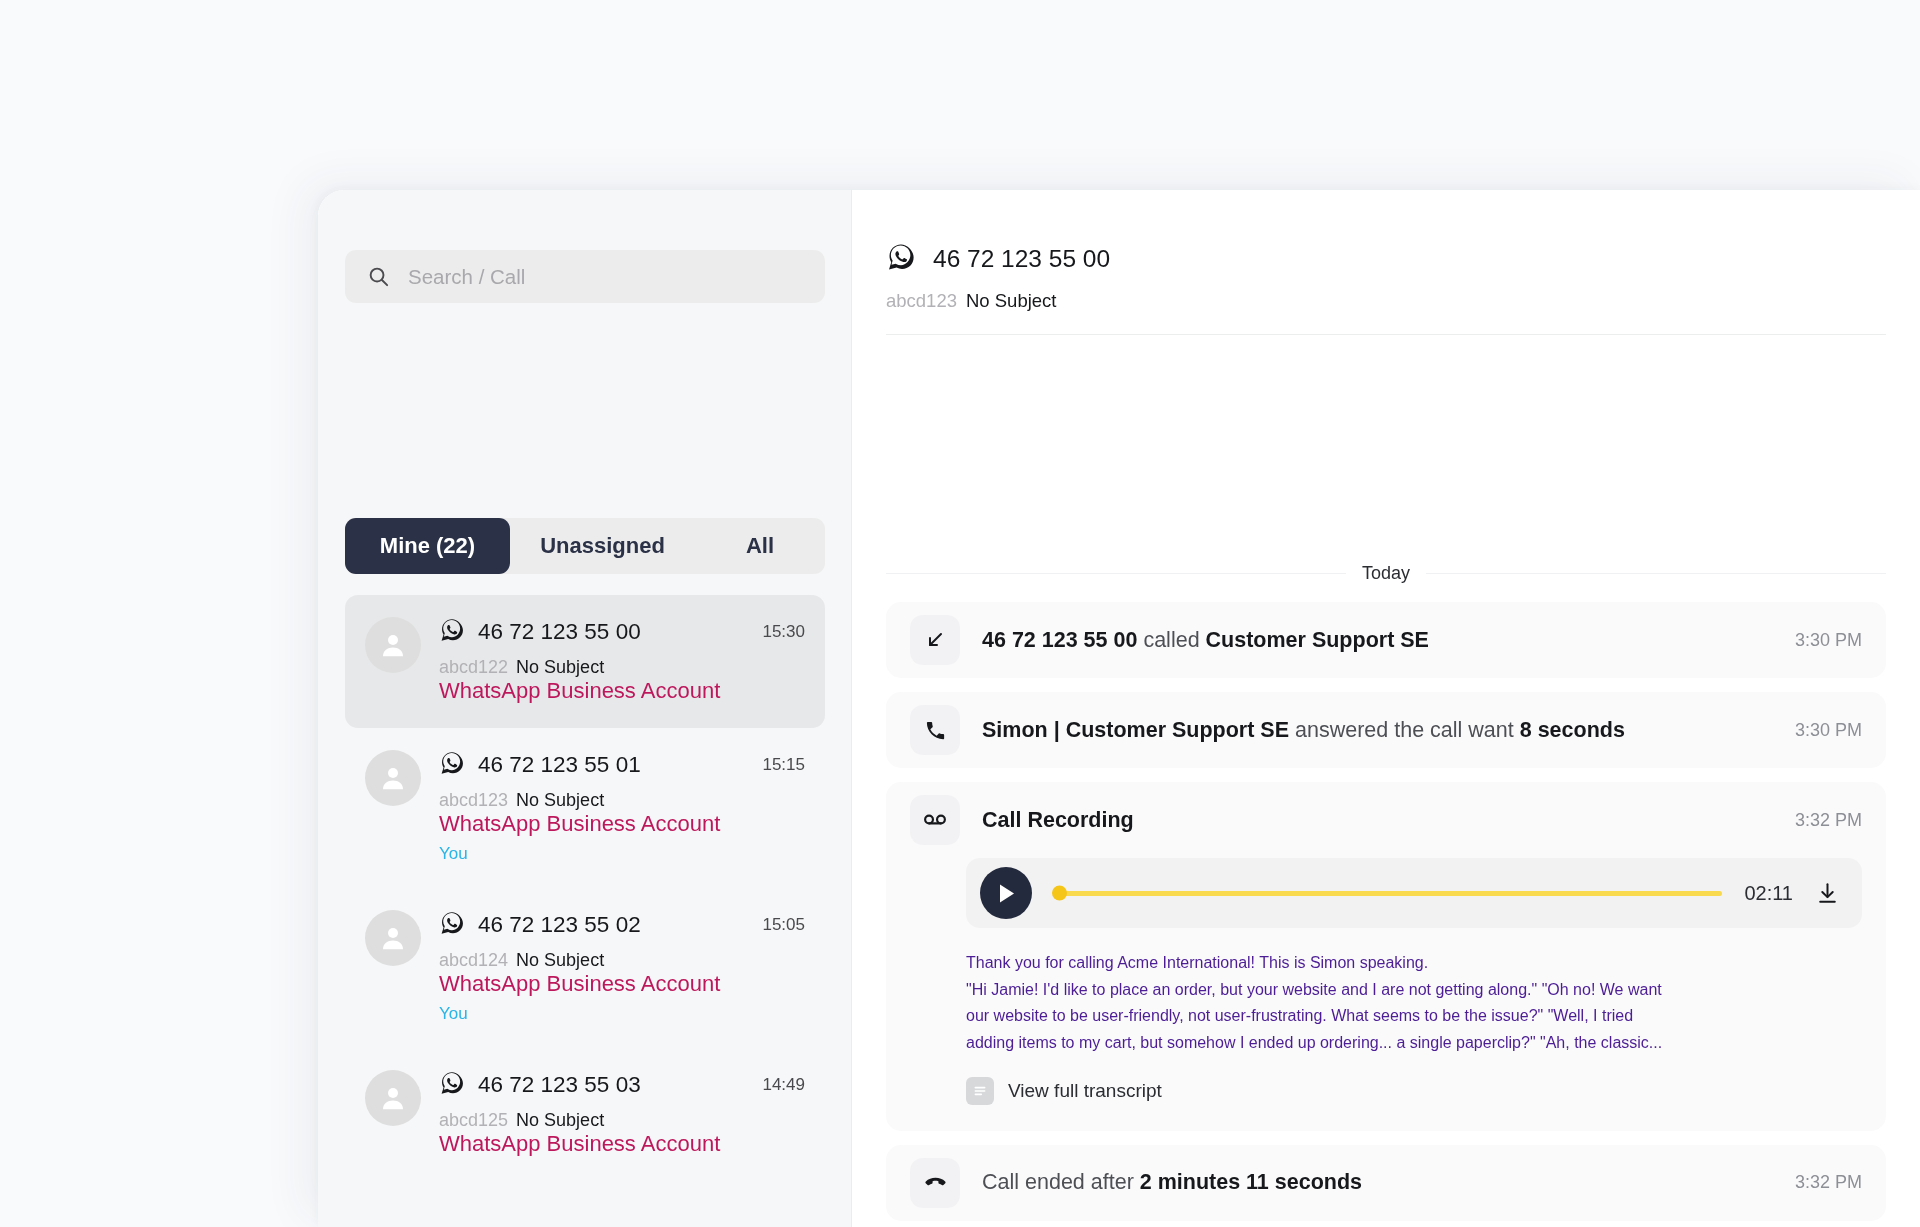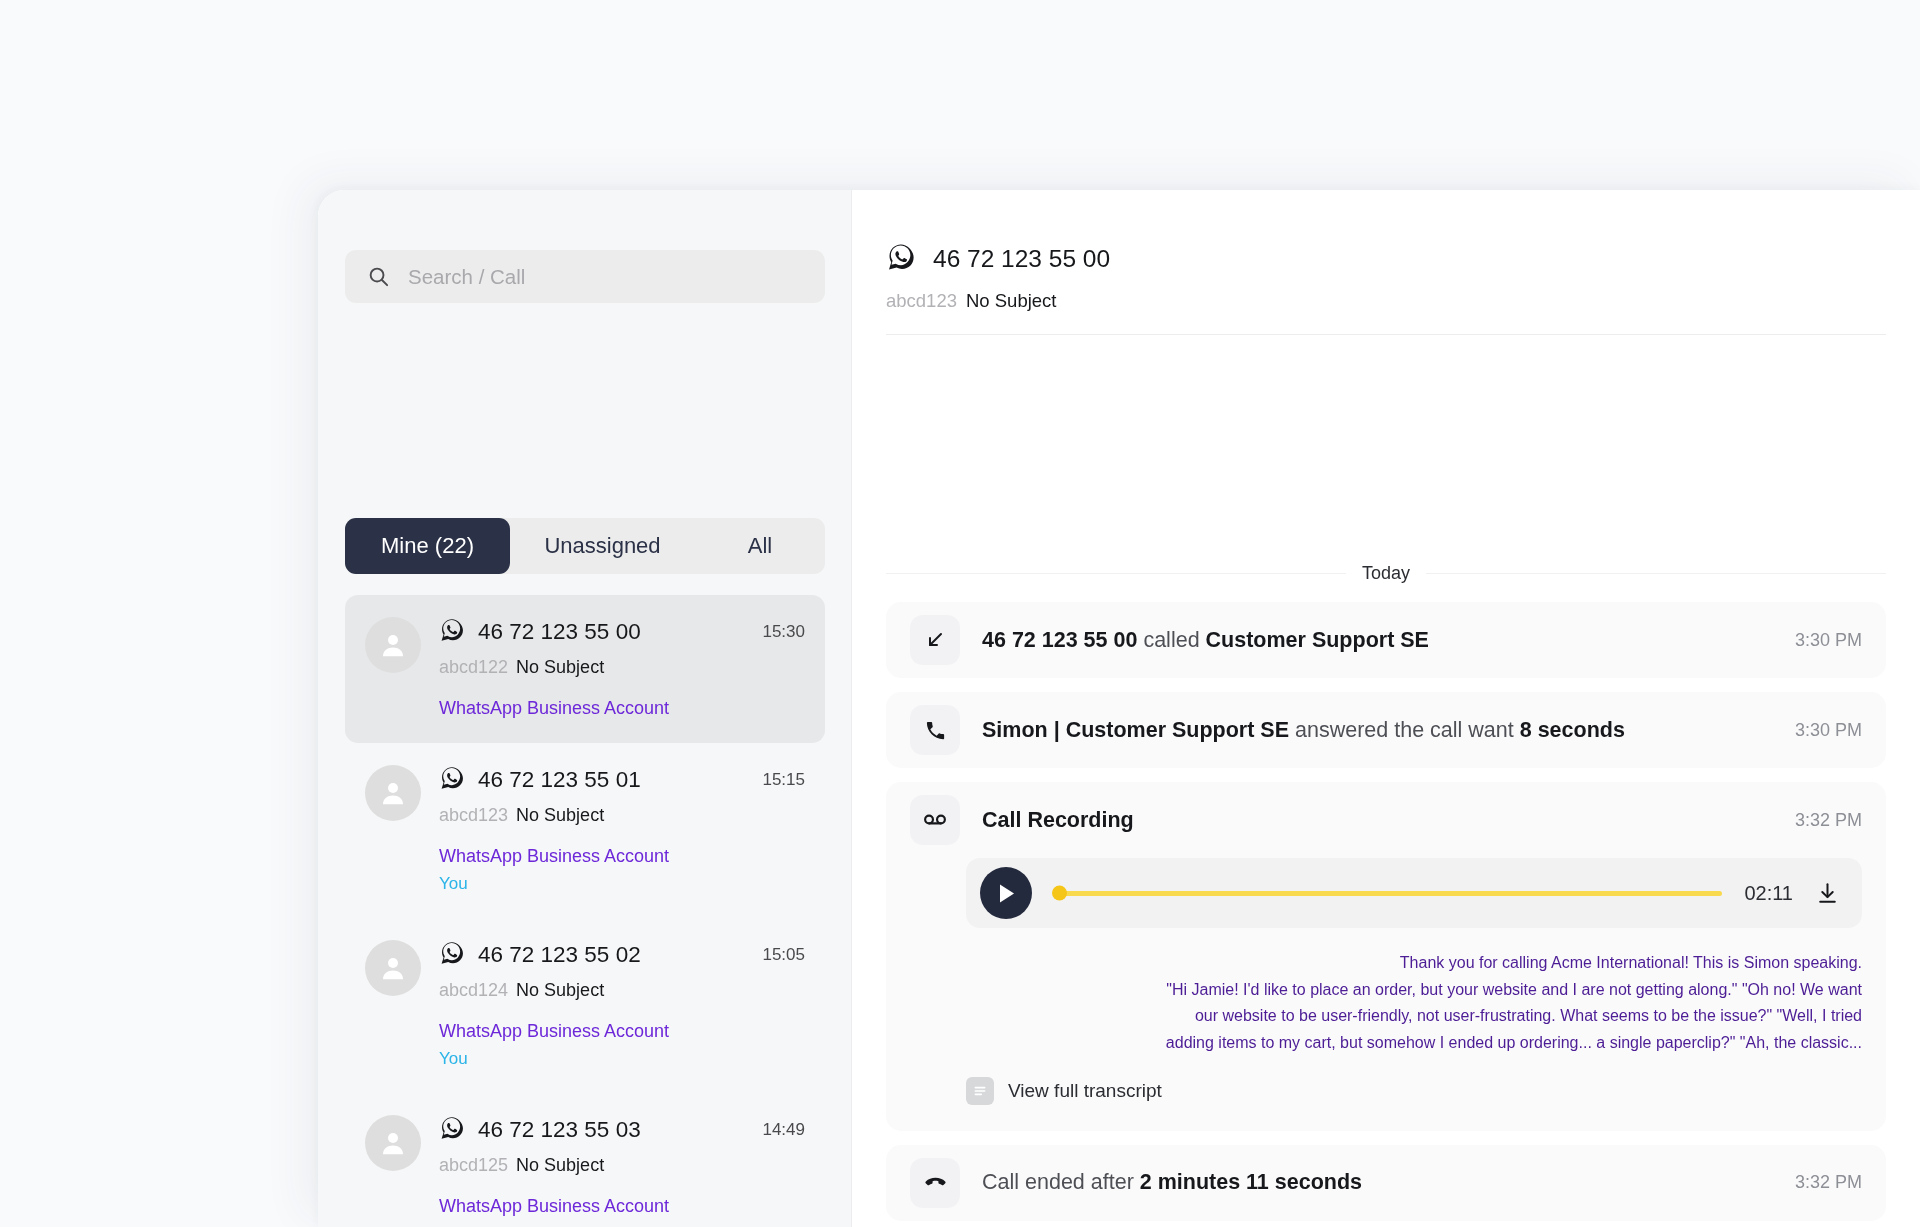--- a/index.html
+++ b/index.html
@@ -55,20 +55,21 @@
   }
   #search-input::placeholder { color: #a9a9ad; }
   .tabs {
     position: absolute;
     left: 27px; top: 328px;
     width: 480px; height: 56px;
     background: #ececec;
     border-radius: 11px;
     display: flex;
     align-items: center;
+    font-weight: bold;
   }
   .tab {
     flex: 1 1 auto;
     height: 56px;
     display: flex; align-items: center; justify-content: center;
     font-size: 22px;
     color: #2b3146;
     border-radius: 11px;
     cursor: pointer;
     white-space: nowrap;
@@ -116,22 +117,21 @@
     margin-left: auto;
     font-size: 17px; color: #4a4a4e; white-space: nowrap;
   }
   .conv-row2 {
     margin-top: 10px;
     font-size: 18px; color: #17181b;
     display: flex; gap: 8px;
   }
   .conv-id { color: #b2b2b6; }
   .conv-row3 {
-    margin-top: 20px;
-    font-size: 18px; color: #6d28d9;
+    font-size: 22px; color: #be185d;
   }
   .conv-you {
     margin-top: 7px;
     font-size: 17px; color: #2ab4e8;
   }
 
   
   #main-panel {
     flex: 1 1 auto;
     background: #ffffff;
@@ -162,21 +162,21 @@
     position: absolute;
     left: 34px; right: 34px; top: 373px;
     display: flex; align-items: center; gap: 16px;
   }
   #today-divider .line { flex: 1 1 auto; height: 1px; background: #f0f1f2; }
   #today-divider .label { font-size: 18px; color: #2b2d32; white-space: nowrap; }
 
   
   #timeline {
     position: absolute;
-    left: 34px; right: 34px; top: 412px; bottom: 0; text-align: right;
+    left: 34px; right: 34px; top: 412px; bottom: 0;
   }
   .event-card {
     background: #fafafb;
     border-radius: 15px;
     padding: 0 24px;
     margin-bottom: 14px;
     position: relative;
   }
   .event-head {
     display: flex; align-items: center; gap: 22px;

